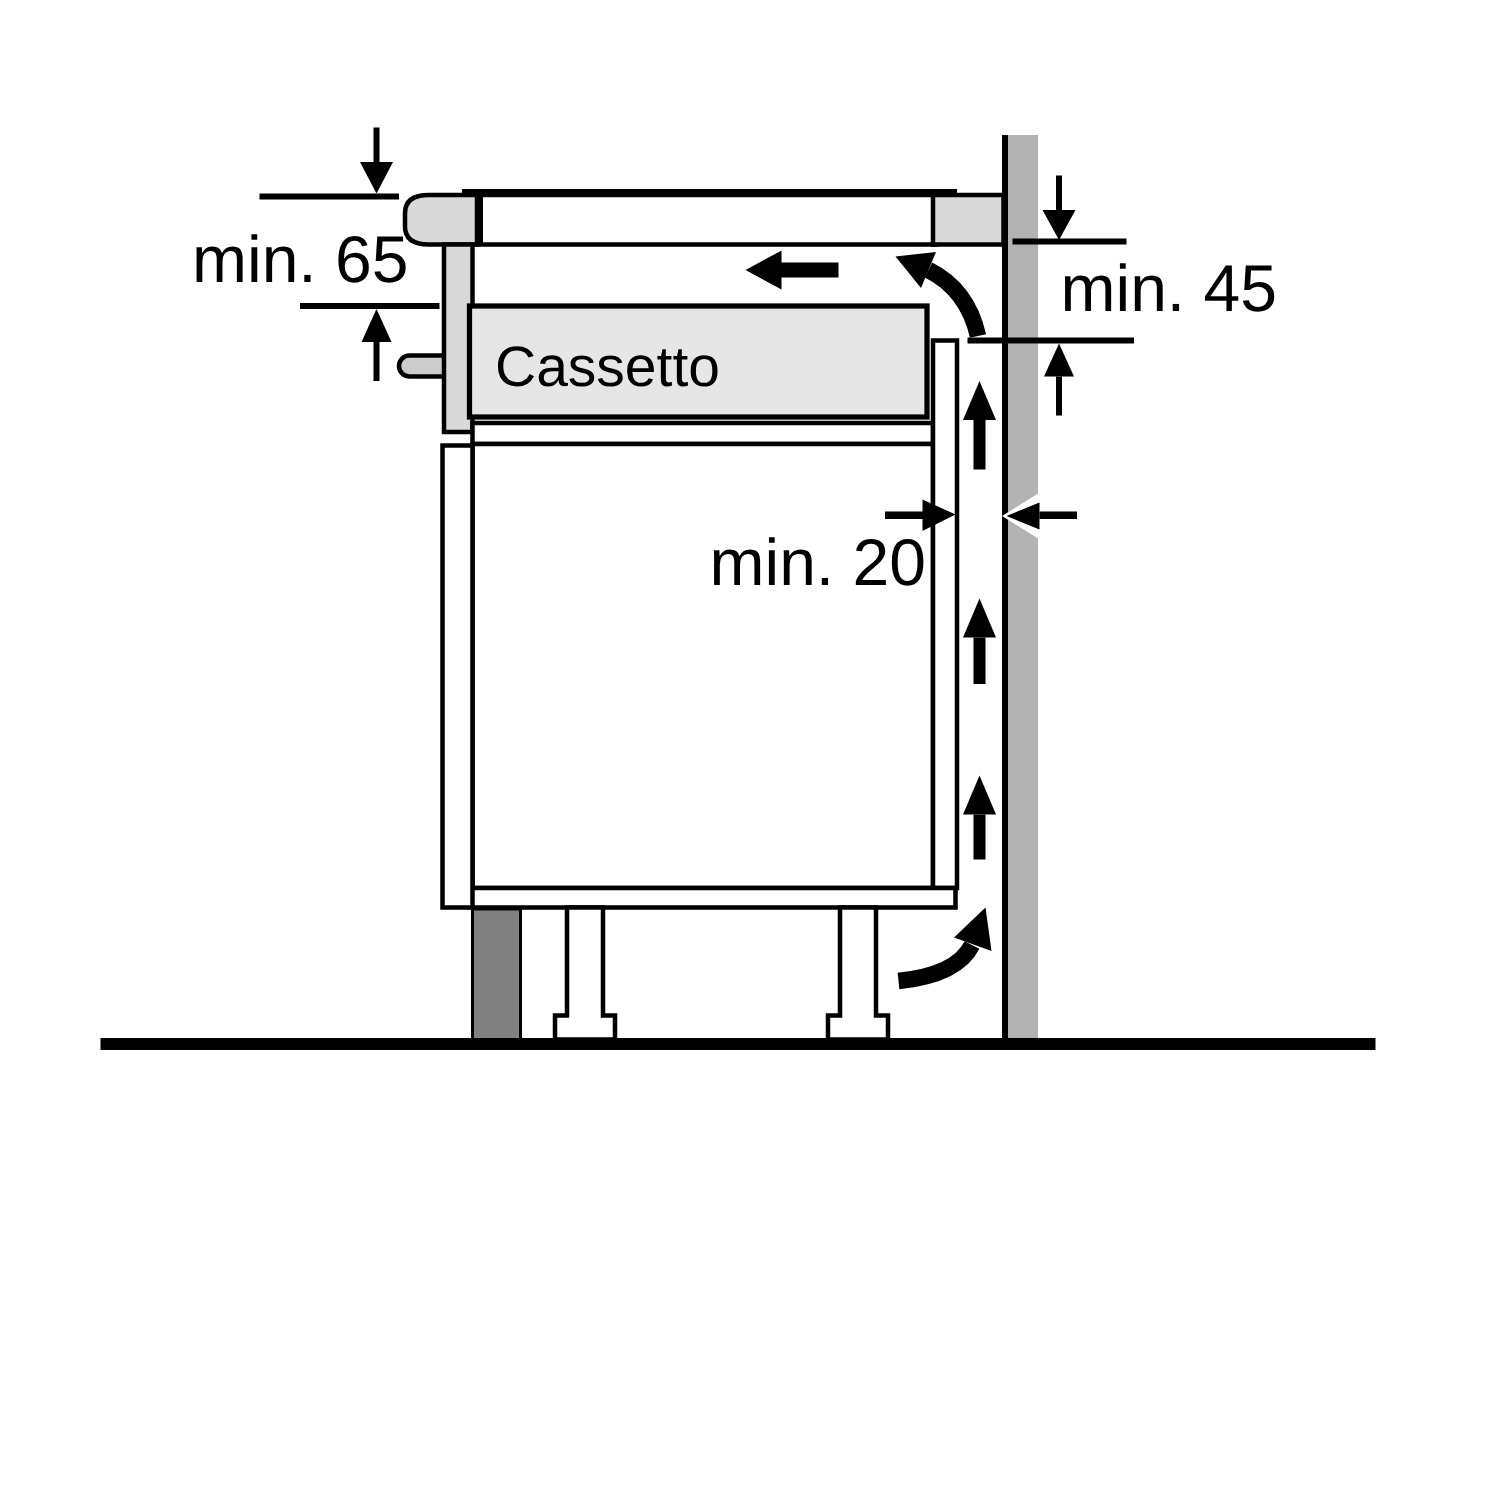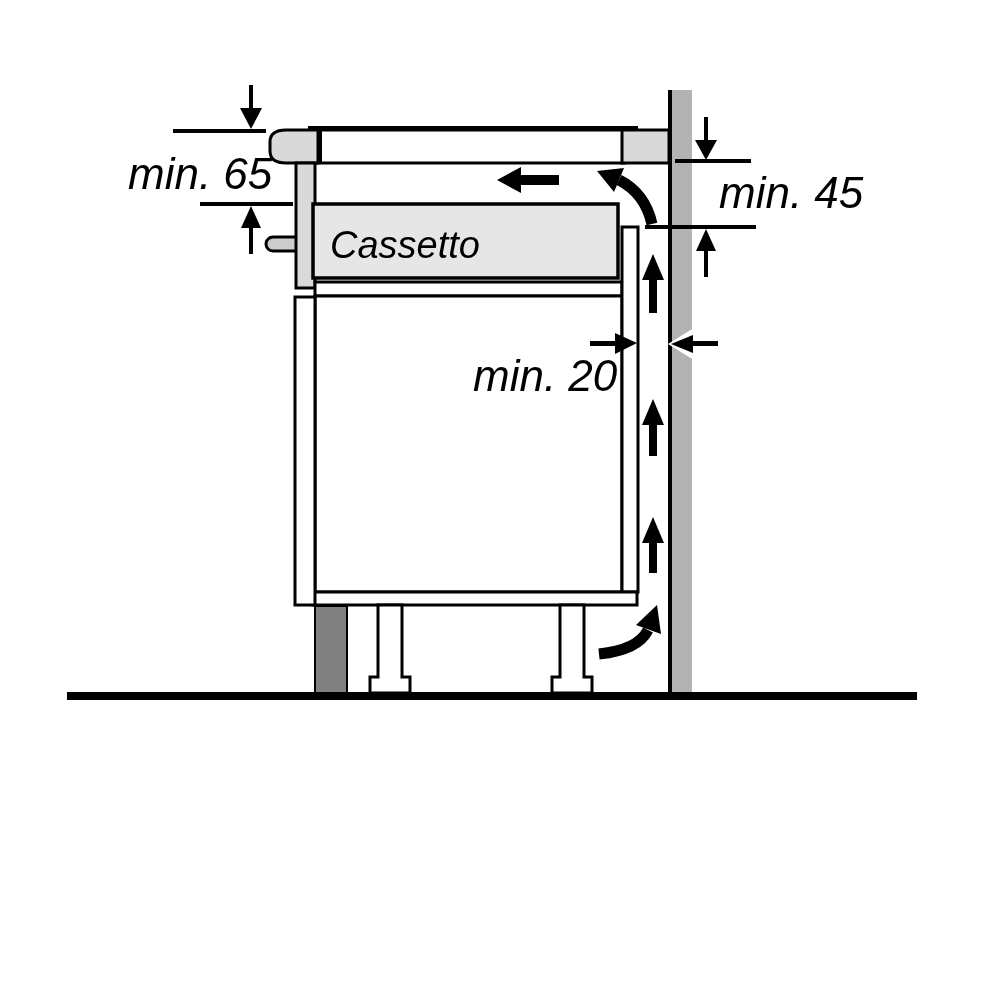--- a/index.html
+++ b/index.html
@@ -2,21 +2,21 @@
 <html style="--c-line: #000000; --c-background: #ffffff; --c-wall: #b3b3b3; --c-worktop: #d9d9d9; --c-drawer_panel: #e6e6e6; --c-peg: #cccccc; --c-plinth: #808080;"><head>
 <meta charset="utf-8">
 <style>
   :root{
     --c-line:#000000; --c-background:#ffffff; --c-wall:#b3b3b3;
     --c-worktop:#d9d9d9; --c-drawer_panel:#e6e6e6; --c-peg:#cccccc; --c-plinth:#808080;
   }
   html,body{margin:0;padding:0;background:var(--c-background);}
   .canvas{
     position:relative;width:1000px;height:749px;background:var(--c-background);
-    font-family:"Liberation Sans","DejaVu Sans",sans-serif;overflow:hidden;font-style:italic;
+    font-family:"Liberation Sans","DejaVu Sans",sans-serif;overflow:hidden;
   }
   .canvas svg{position:absolute;left:0;top:0;}
   .label{
     position:absolute;color:var(--c-line);line-height:1;white-space:nowrap;
     letter-spacing:0px;
   }
   .lbl-dim{font-size:44px;}
   .lbl-drawer{font-size:38px;text-align:center;}
   .lbl-footer{font-size:43px;}
   
@@ -127,20 +127,20 @@
       <rect x="649" y="543" width="8" height="30" class="f-line no-s"></rect>
     </g>
     <g>
       <path d="M599 654 Q638 650 648 630" class="s-bold"></path>
       <polygon points="657,605 661,634 636,625" class="f-line no-s"></polygon>
     </g>
   </svg>
 
   <div class="label lbl-dim" style="left:128px;top:152px;">min. 65</div>
 
-  <div class="label lbl-dim" style="left:707px;top:171px;margin-left:12px;">min. 45</div>
+  <div class="label lbl-dim" style="left:707px;top:171px;">min. 45</div>
 
   <div class="label lbl-dim" style="left:473px;top:354px;text-align:right;">min. 20</div>
 
   <div class="label lbl-drawer" style="left:330px;top:226px;">Cassetto</div>
 
 
 </div>
 
 </body></html>

